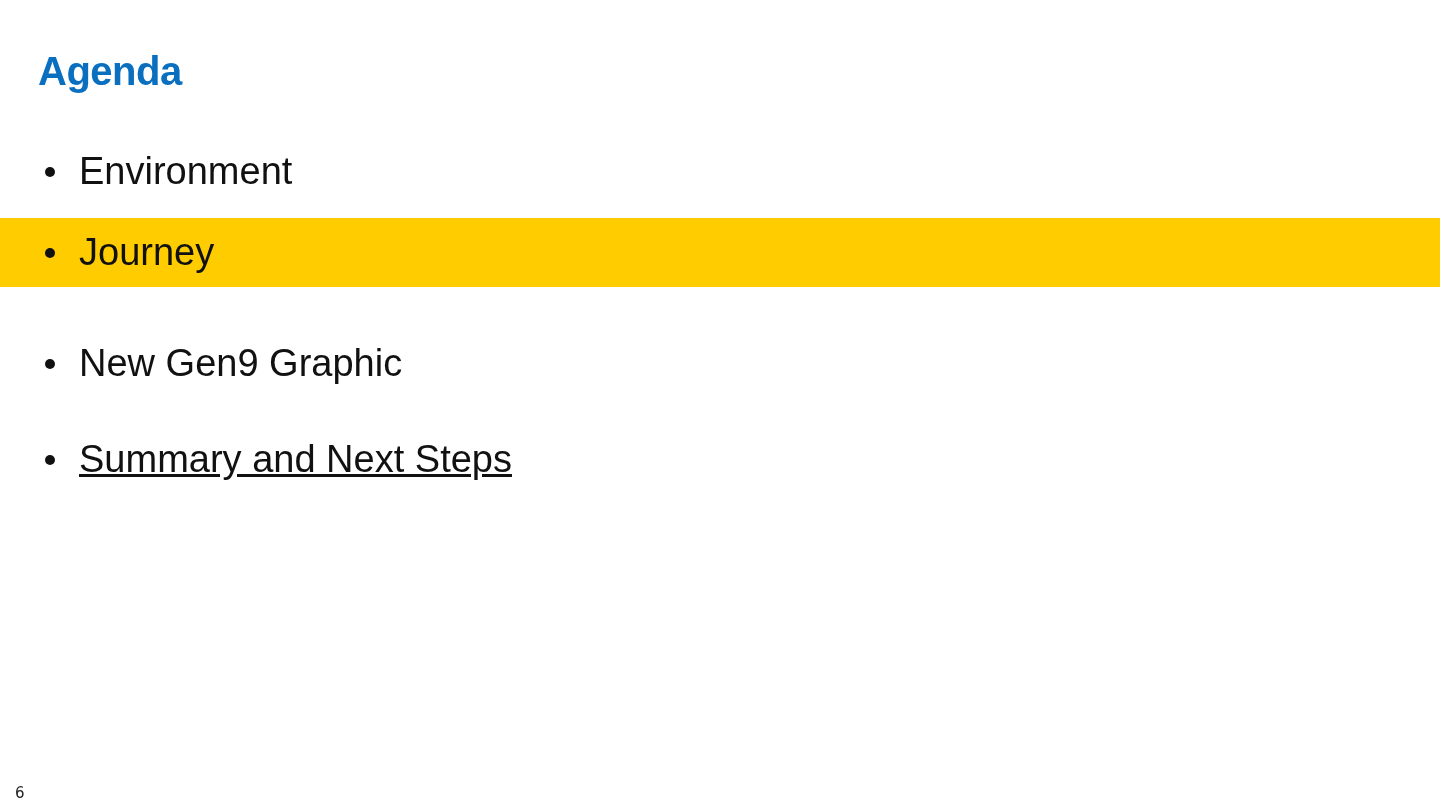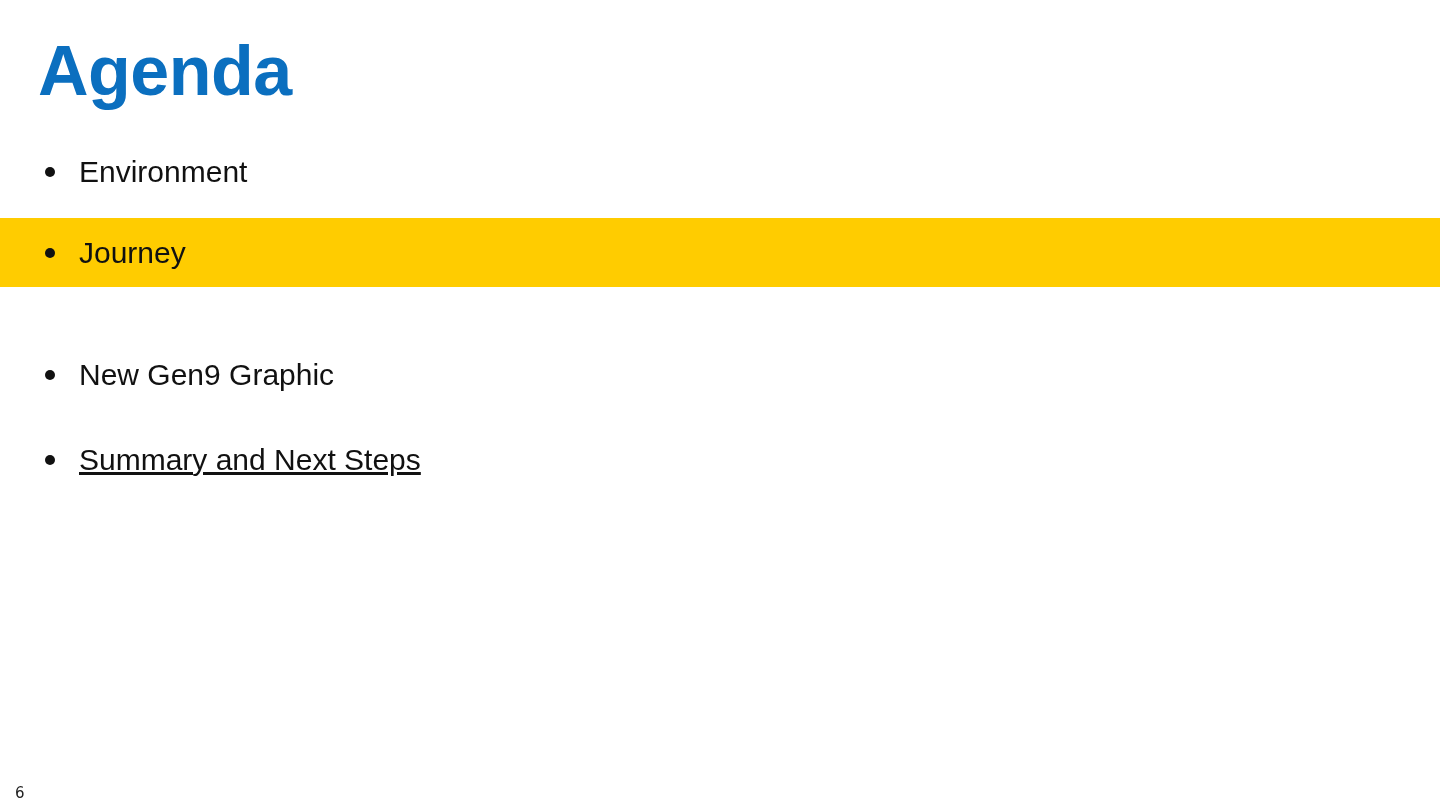--- a/index.html
+++ b/index.html
@@ -15,21 +15,21 @@
       width: 1440px;
       height: 810px;
       background: #ffffff;
       font-family: "Liberation Sans", "DejaVu Sans", sans-serif;
     }
     .title {
       position: absolute;
       left: 38px;
       top: 38px;
       margin: 0;
-      font-size: 70px;
+      font-size: 40px;
       font-weight: bold;
       color: #0b6fbf;
       letter-spacing: -0.5px;
       line-height: 66px;
     }
     .agenda-list {
       position: absolute;
       left: 0;
       top: 0;
       width: 1440px;
@@ -37,21 +37,21 @@
       padding: 0;
       list-style: none;
     }
     .agenda-item {
       position: absolute;
       left: 0;
       width: 1440px;
       height: 69px;
       display: flex;
       align-items: center;
-      font-size: 30px;
+      font-size: 38px;
       color: #111111;
     }
     .agenda-item.highlighted {
       background: #ffcc00;
     }
     .bullet {
       display: inline-block;
       width: 10px;
       height: 10px;
       border-radius: 50%;
@@ -109,21 +109,21 @@
 
   <ul class="agenda-list">
     <li class="agenda-item" style="top:137px;">
       <span class="bullet"></span>
       <span>Environment</span>
     </li>
     <li class="agenda-item highlighted" style="top:218px;">
       <span class="bullet"></span>
       <span>Journey</span>
     </li>
-    <li class="agenda-item" style="top:340px;align-items:center;">
+    <li class="agenda-item" style="top:329px;align-items:center;">
       <span class="bullet"></span>
       <span>New Gen9 Graphic</span>
     </li>
     <li class="agenda-item" style="top:425px;text-decoration:underline;">
       <span class="bullet"></span>
       <span>Summary and Next Steps</span>
     </li>
   </ul>
 
   <div class="page-number">6</div>

